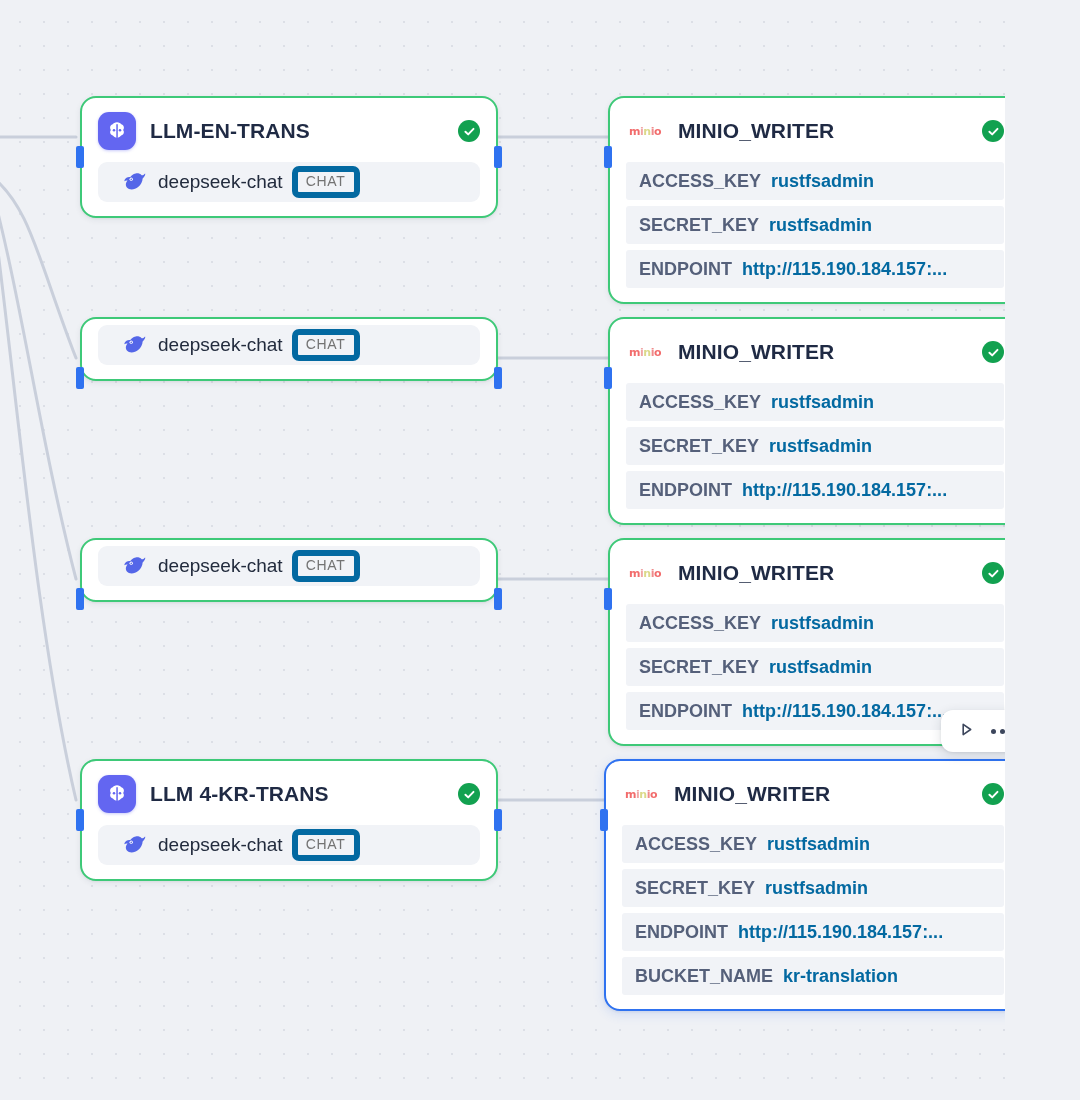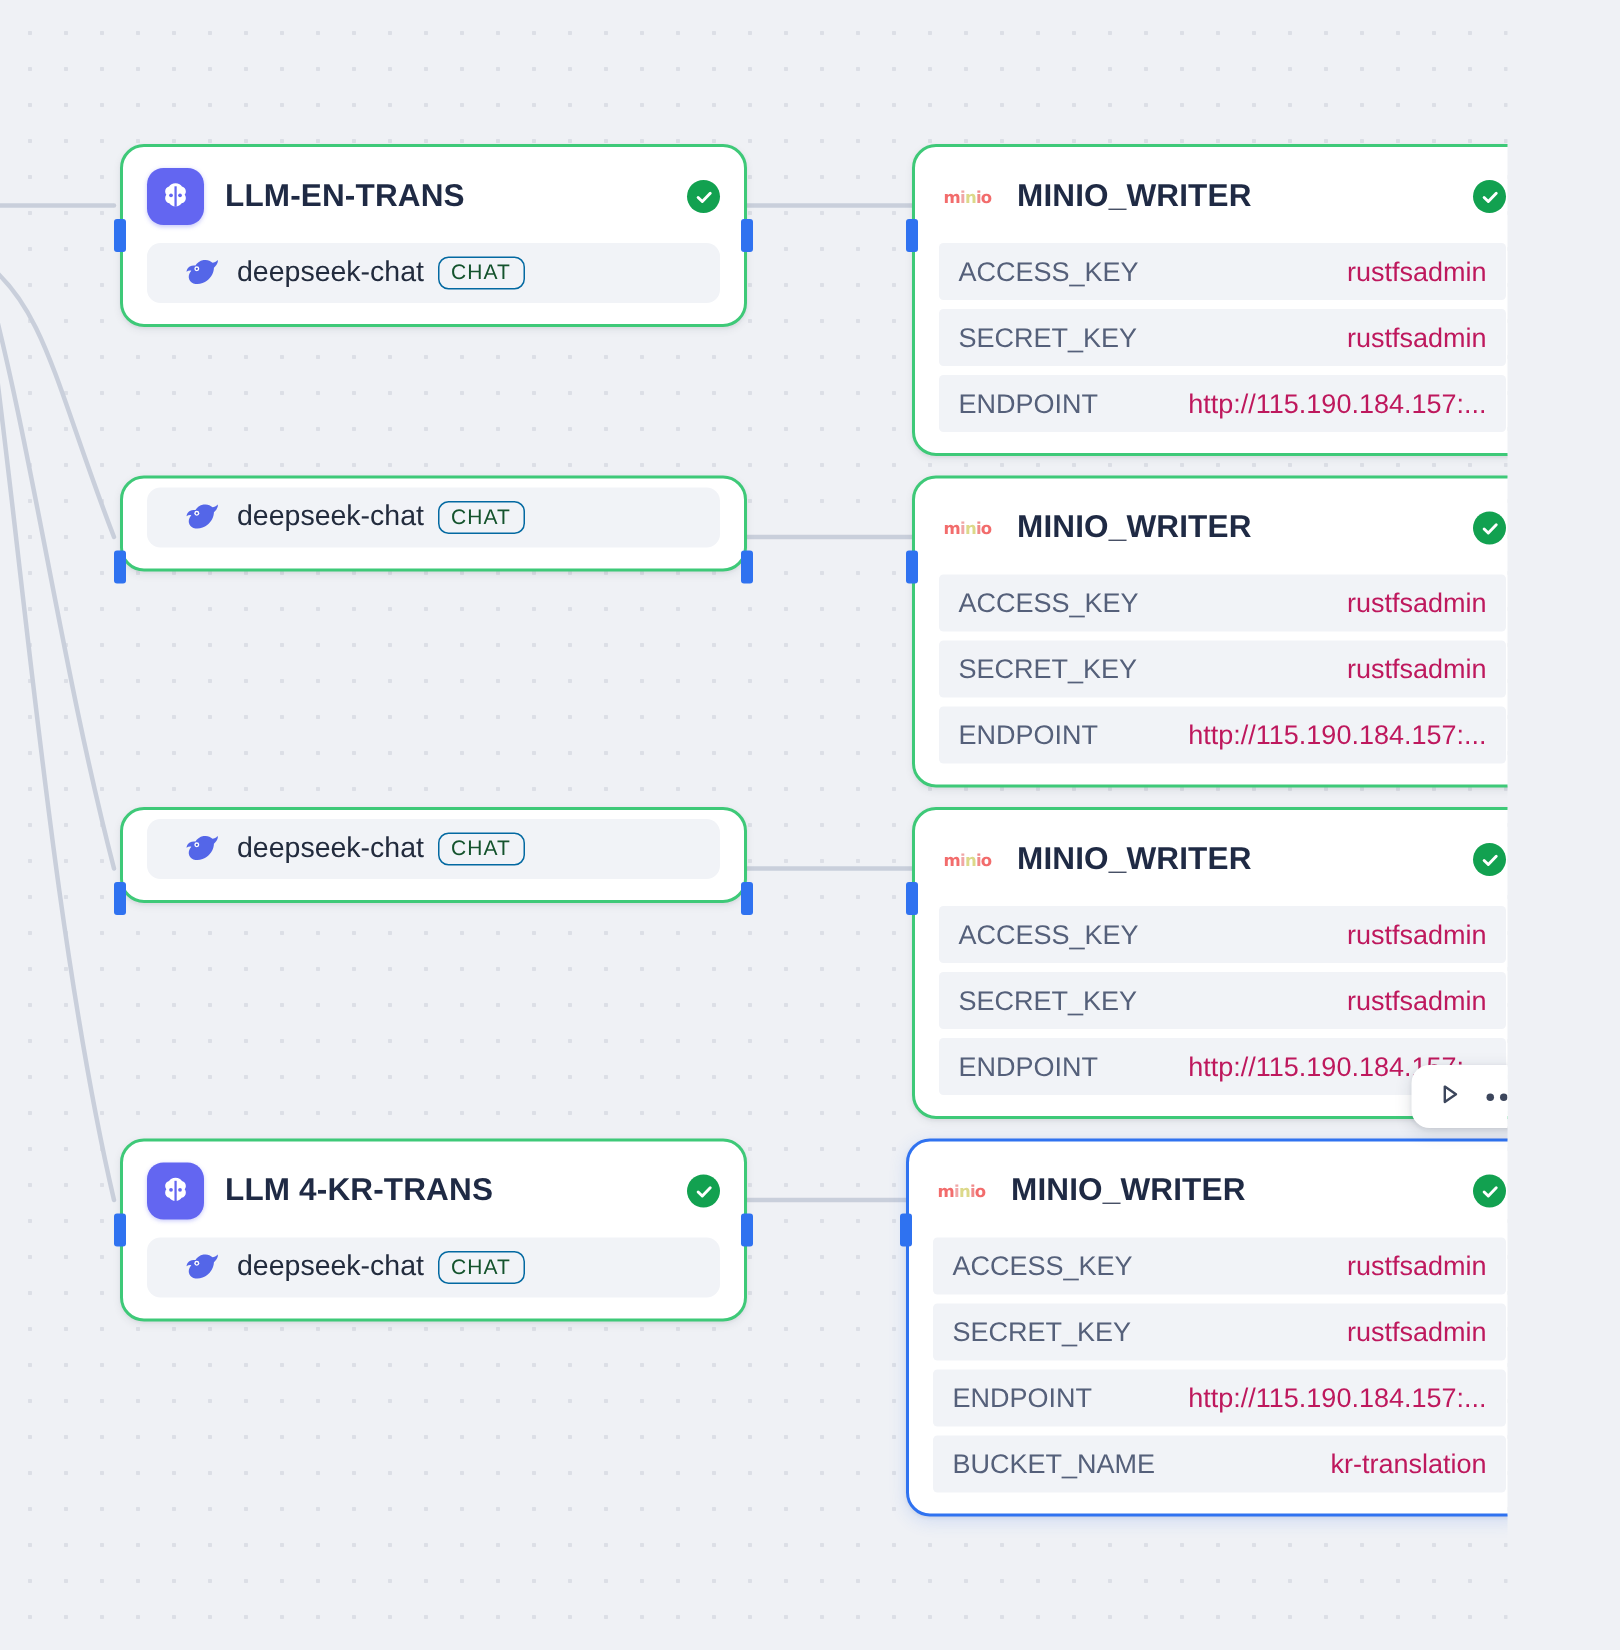--- a/index.html
+++ b/index.html
@@ -130,50 +130,50 @@
     padding: 0 24px;
   }
   .model-name {
     margin-left: 10px;
     font-size: 19px;
     color: #222b3d;
     white-space: nowrap;
   }
   .chat-badge {
     margin-left: 9px;
-    border: 1px solid #0369a1;
+    border: 6px solid #0369a1;
     border-radius: 7px;
     padding: 2px 8px 3px 8px;
     font-size: 14px;
     letter-spacing: 0.7px;
-    color: #14532d;
+    color: #737373;
     background: transparent;
     line-height: 1.1;
     white-space: nowrap;
   }
 
   
   .prop-row {
     background: #f1f3f7;
     border-radius: 3px;
     height: 38px;
     display: flex;
     align-items: center;
-    justify-content: space-between;
     padding: 0 13px;
     gap: 10px;
+    font-weight: bold;
   }
   .prop-key {
     font-size: 18px;
     color: #55607a;
     white-space: nowrap;
   }
   .prop-val {
     font-size: 18px;
-    color: #be185d;
+    color: #0369a1;
     white-space: nowrap;
     overflow: hidden;
     text-overflow: ellipsis;
   }
 
   
   .handle {
     position: absolute;
     width: 8px;
     height: 22px;

